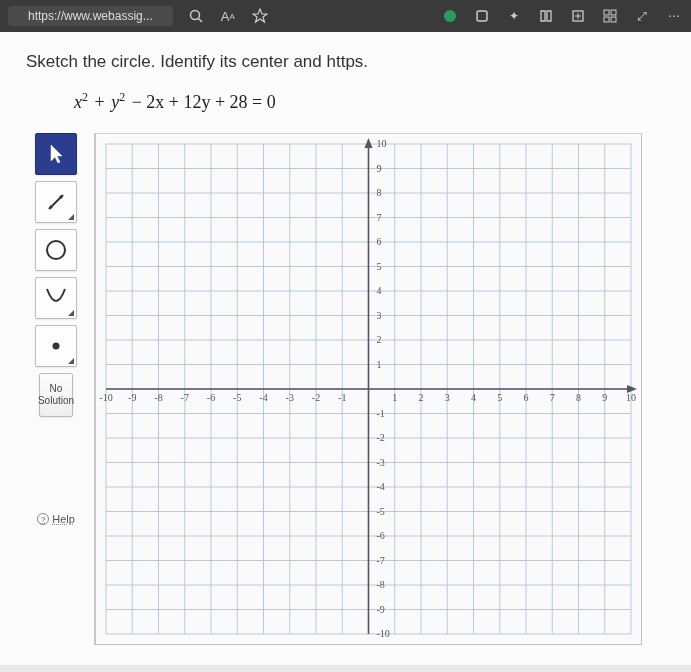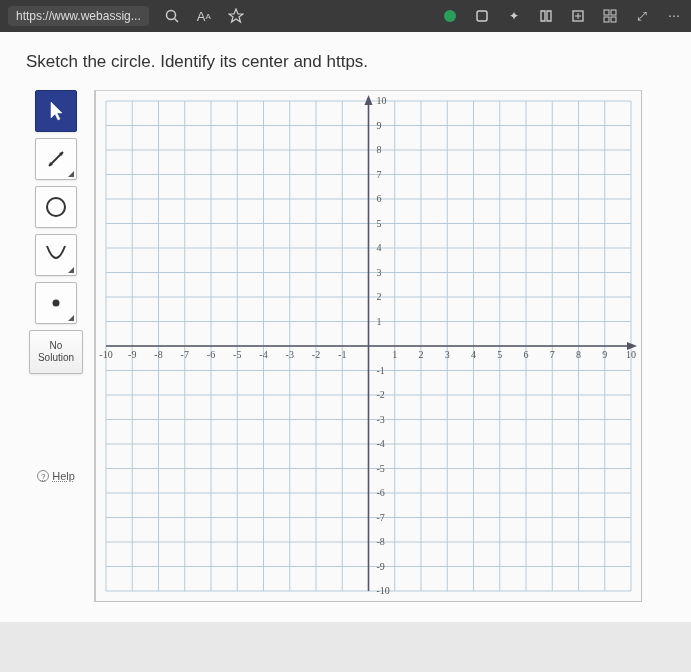--- a/index.html
+++ b/index.html
@@ -1,36 +1,36 @@
 <!DOCTYPE html>
 <html><head>
 <meta charset="utf-8">
 <style>
   * { box-sizing: border-box; margin: 0; padding: 0; }
   body { font-family: Verdana, Geneva, sans-serif; background: #e8e8e8; width: 691px; height: 672px; overflow: hidden; }
   
   .browser-bar { background: #3a3a3a; height: 32px; display: flex; align-items: center; padding: 0 8px; gap: 14px; color: #ccc; font-size: 12px; }
-  .url-box { background: #4a4a4a; border-radius: 4px; padding: 3px 8px; color: #ddd; font-size: 12px; }
+  .url-box { background: #4a4a4a; border-radius: 4px; padding: 3px 20px; color: #ddd; font-size: 12px; }
   .bb-icon { width: 18px; height: 18px; display:flex; align-items:center; justify-content:center; color:#ccc; }
   .bb-spacer { flex: 1; }
   
   .page { background: #fbfbfb; padding: 20px 26px; }
   .instruction { font-size: 17px; color: #333; margin-bottom: 18px; }
   .equation { font-size: 18px; font-family: 'Times New Roman', serif; font-style: italic; color: #222; margin-left: 48px; margin-bottom: 20px; }
   .equation sup { font-size: 12px; font-style: normal; }
   .eq-op { font-style: normal; padding: 0 2px; }
   
   .workspace { display: flex; gap: 8px; align-items: flex-start; }
   
   .toolbar { width: 60px; display: flex; flex-direction: column; gap: 6px; align-items: center; }
   .tool-btn { width: 42px; height: 42px; border: 1px solid #bbb; background: #fdfdfd; border-radius: 2px; display: flex; align-items: center; justify-content: center; cursor: pointer; position: relative; box-shadow: 0 1px 2px rgba(0,0,0,.08); }
   .tool-btn.selected { background: #2a3d8f; border-color: #1f2f70; }
   .tool-btn.selected svg path, .tool-btn.selected svg polygon, .tool-btn.selected svg circle.stroke { stroke: #fff; fill: #fff; }
   .tool-corner { position: absolute; right: 2px; bottom: 2px; width: 0; height: 0; border-left: 6px solid transparent; border-bottom: 6px solid #555; }
-  .no-sol { width: 54px; height: 44px; border: 1px solid #bbb; background: linear-gradient(#fdfdfd,#eee); border-radius: 2px; font-size: 10px; color: #444; display: flex; align-items: center; justify-content: center; text-align: center; line-height: 1.2; cursor: pointer; box-shadow: 0 1px 2px rgba(0,0,0,.08); }
+  .no-sol { width: 34px; height: 44px; border: 1px solid #bbb; background: linear-gradient(#fdfdfd,#eee); border-radius: 2px; font-size: 10px; color: #444; display: flex; align-items: center; justify-content: center; text-align: center; line-height: 1.2; cursor: pointer; box-shadow: 0 1px 2px rgba(0,0,0,.08); }
   .help-row { margin-top: auto; padding-top: 90px; }
   .help-link { font-size: 11px; color: #555; text-decoration: underline dotted #888; display: flex; align-items: center; gap: 3px; cursor: pointer; }
   .help-icon { width: 12px; height: 12px; border: 1px solid #888; border-radius: 50%; display:flex; align-items:center; justify-content:center; font-size:8px; color:#555; }
   
   .graph-wrap { border: 1px solid #c0c0c0; border-top: 1px solid #d0d0d0; border-left: 2px solid #c8c8c8; background: #f9f9f9; }
   .graph { display: block; background: #fafafa; }
 </style>
 </head>
 <body>
 
@@ -79,20 +79,23 @@
         <rect x="1" y="8" width="5" height="5" fill="none" stroke="#ccc"></rect>
         <rect x="8" y="8" width="5" height="5" fill="none" stroke="#ccc"></rect>
       </svg>
     </span>
   <span class="bb-icon">⤢</span>
   <span class="bb-icon">⋯</span>
 </div>
 
 <div class="page">
   <div class="instruction">Sketch the circle. Identify its center and https.</div>
+  <div class="equation">
+    <span>x</span><sup>2</sup><span class="eq-op"> + </span><span>y</span><sup>2</sup><span class="eq-op"> − 2x + 12y + 28 = 0</span>
+  </div>
 
   <div class="workspace">
     <div class="toolbar">
       <div class="tool-btn selected">
         <svg width="18" height="22" viewBox="0 0 18 22">
             <polygon points="4,2 4,18 8,14 11,20 13,19 10,13 15,13" fill="#fff" stroke="#fff" stroke-width="0.5"></polygon>
           </svg>
       </div>
       <div class="tool-btn">
         <svg width="24" height="24" viewBox="0 0 24 24">

